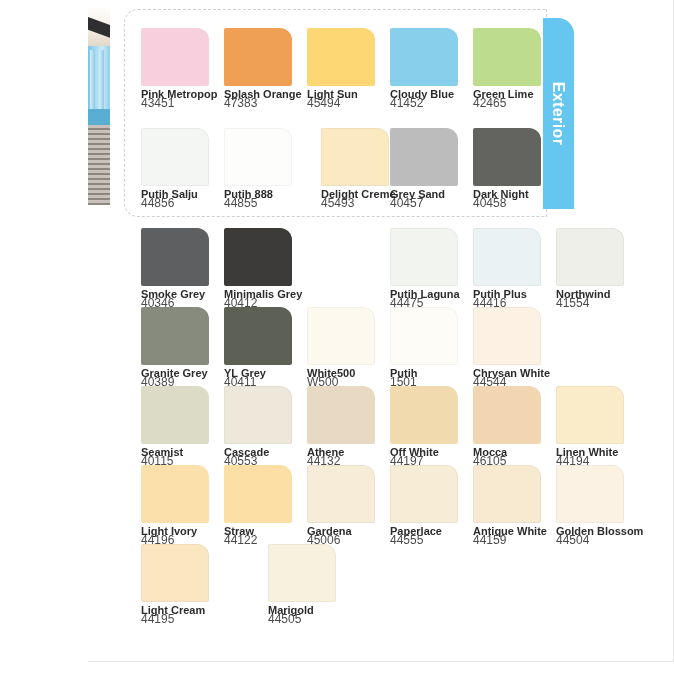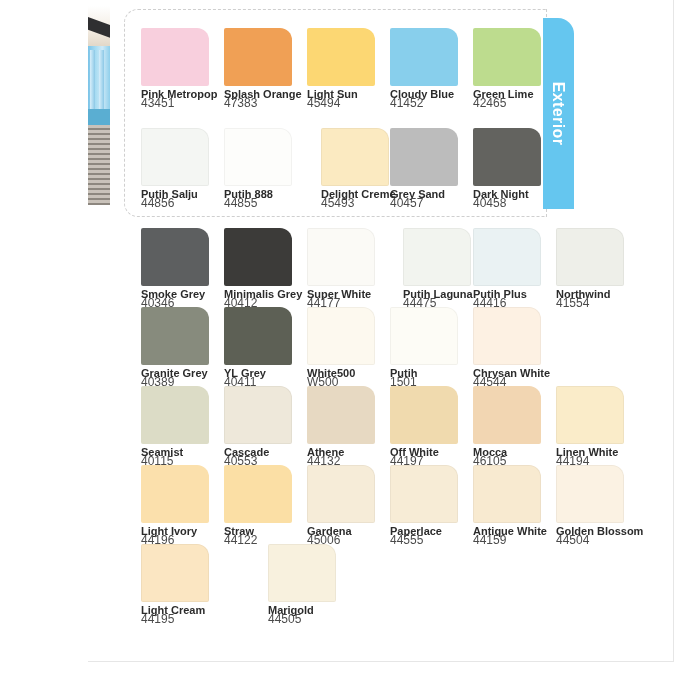--- a/index.html
+++ b/index.html
@@ -225,26 +225,21 @@
     <div class="swatch-cell" style="left: 0px;">
       <div class="swatch-chip" style="background: rgb(93, 95, 96);"></div>
       <div class="swatch-name">Smoke Grey</div>
       <div class="swatch-code">40346</div>
     </div>
     <div class="swatch-cell" style="left: 83px;">
       <div class="swatch-chip" style="background: rgb(60, 59, 57);"></div>
       <div class="swatch-name">Minimalis Grey</div>
       <div class="swatch-code">40412</div>
     </div>
-    <div class="swatch-cell" style="left: 166px;">
-      <div class="swatch-chip pale" style="background: rgb(251, 250, 246);"></div>
-      <div class="swatch-name">Super White</div>
-      <div class="swatch-code">44177</div>
-    </div>
-    <div class="swatch-cell" style="left: 262px;">
+    <div class="swatch-cell" style="left: 249px;">
       <div class="swatch-chip pale" style="background: rgb(242, 244, 239);"></div>
       <div class="swatch-name">Putih Laguna</div>
       <div class="swatch-code">44475</div>
     </div>
     <div class="swatch-cell" style="left: 332px;">
       <div class="swatch-chip pale" style="background: rgb(234, 242, 243);"></div>
       <div class="swatch-name">Putih Plus</div>
       <div class="swatch-code">44416</div>
     </div>
     <div class="swatch-cell" style="left: 415px;">

